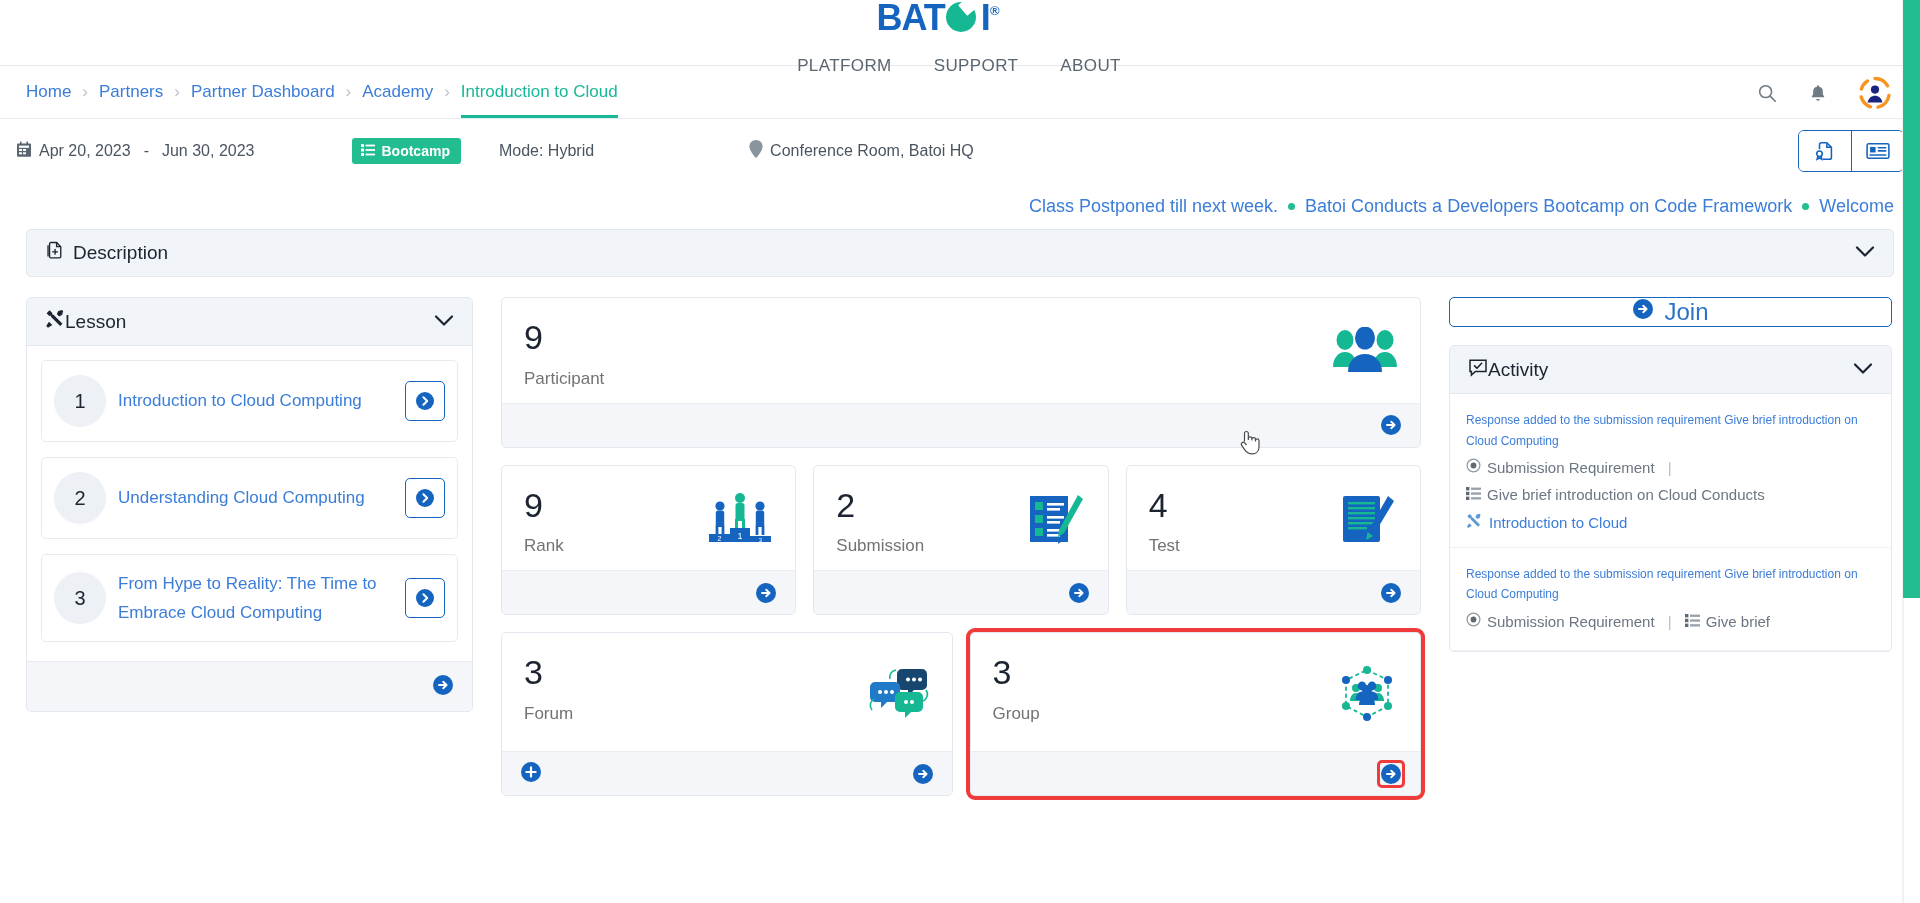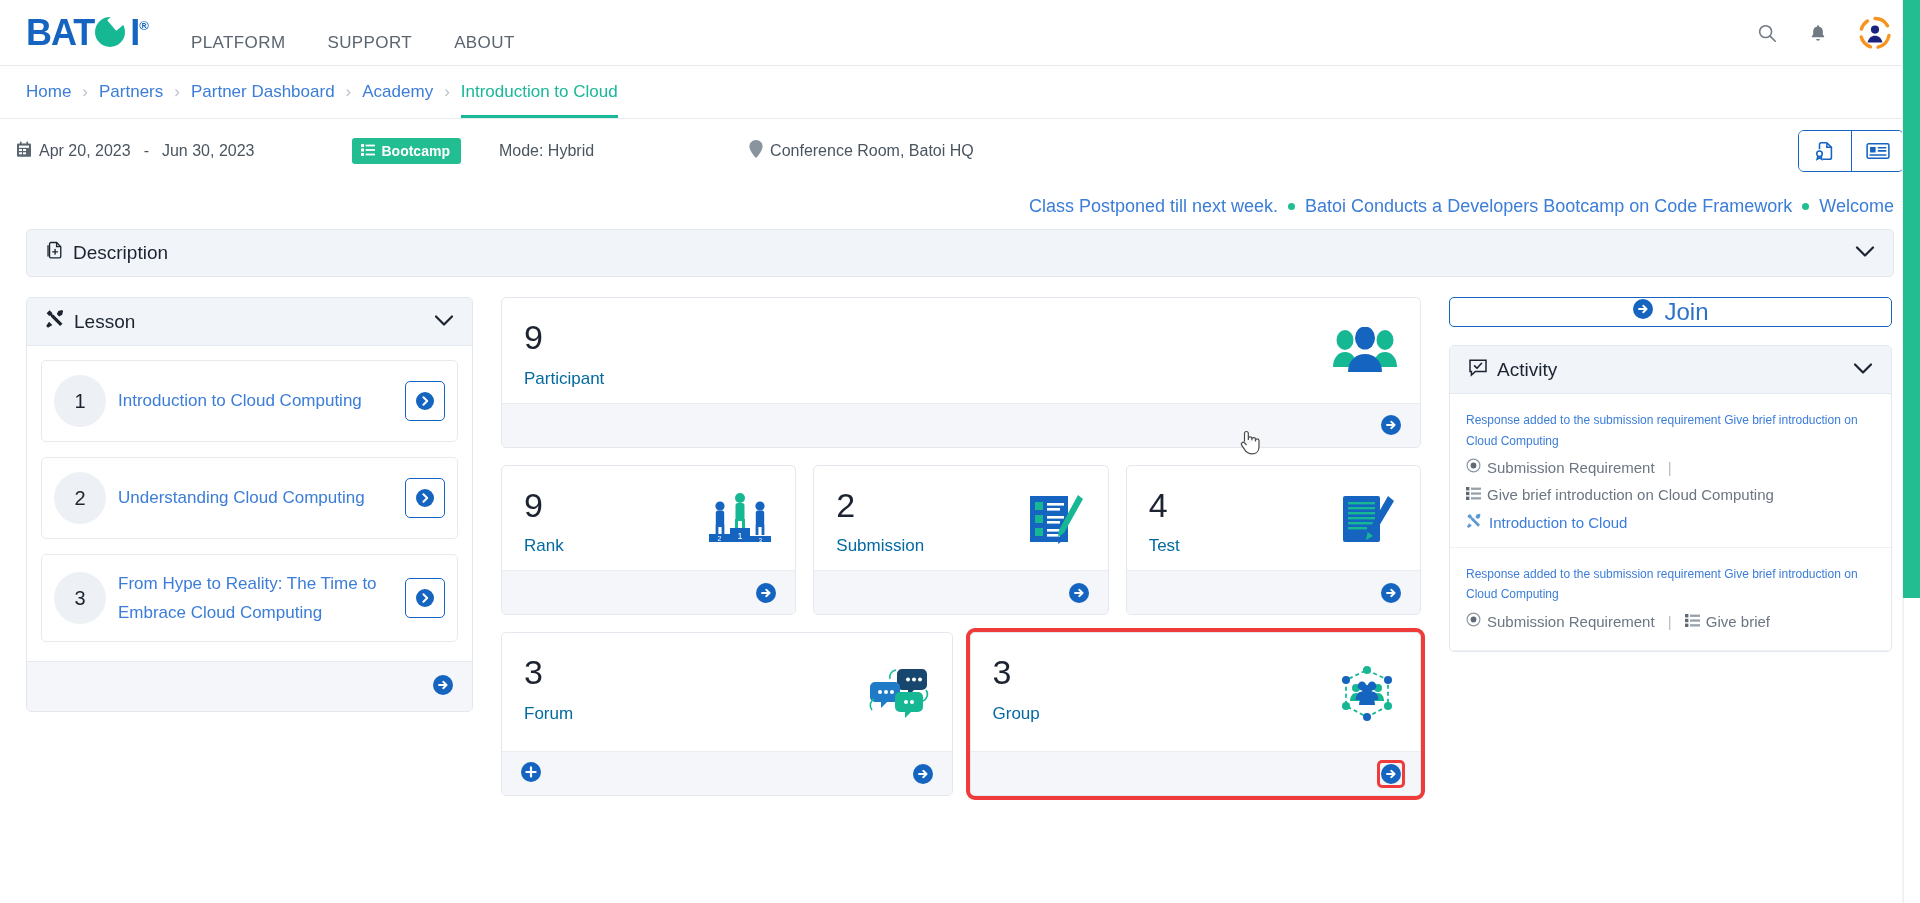--- a/index.html
+++ b/index.html
@@ -9,20 +9,21 @@
     font-family: "Liberation Sans", sans-serif;
     overflow: hidden;
   }
   .page { position: relative; width: 1920px; height: 903px; background:#fff; }
 
   
   .topnav {
     height: 66px; display:flex; align-items:center;
     border-bottom:1px solid #e6e9ed; background:#fff;
     padding: 0 28px 0 26px;
+    flex-direction: column;
   }
   .logo { display:flex; align-items:flex-start; margin-right:42px; }
   .logo-text {
     font-size: 36px; font-weight: 700; color:#1565c0;
     letter-spacing: -1px; line-height: 1; font-family:"Liberation Sans", sans-serif;
   }
   .logo-mark { position:relative; width:34px; height:33px; margin:0 1px; }
   .logo-mark .circ {
     position:absolute; left:0; top:2px; width:30px; height:30px;
     border-radius:50%; background:#16b894;
@@ -95,21 +96,21 @@
   .col-left  { width: 447px; flex:none; }
   .col-mid   { width: 920px; flex:none; }
   .col-right { width: 443px; flex:none; }
 
   
   .panel { border:1px solid #e3e8ee; border-radius:5px; background:#fff; overflow:hidden; }
   .panel-head {
     height:48px; background:#f1f4f8; display:flex; align-items:center; padding:0 18px;
     border-bottom:1px solid #e3e8ee; cursor:pointer;
   }
-  .panel-title { font-size:19px; color:#1b2430; display:flex; align-items:center; gap:9px; }
+  .panel-title { font-size:19px; color:#1b2430; display:flex; align-items:center; }
   .panel-body { padding:14px 14px 4px 14px; background:#fff; }
   .panel-foot {
     height:50px; background:#f4f6f9; border-top:1px solid #e6eaef;
     display:flex; align-items:center; justify-content:flex-end; padding:0 18px;
   }
 
   
   .lesson {
     border:1px solid #e6eaef; border-radius:5px; background:#fff;
     display:flex; align-items:center; padding:14px 12px; margin-bottom:15px; gap:12px;
@@ -128,21 +129,21 @@
   
   .row { display:flex; gap:17px; margin-bottom:17px; }
   .card {
     border:1px solid #e3e8ee; border-radius:5px; background:#fff; overflow:hidden;
     position:relative; flex:1;
   }
   .card.wide { width:100%; }
   .card-body { padding:22px 22px 14px 22px; display:flex; align-items:flex-start; min-height:104px; }
   .card-body.tall { min-height:118px; }
   .stat-num { font-size:34px; color:#1b2430; line-height:1.05; font-weight:400; }
-  .stat-lbl { font-size:17px; color:#0369a1; margin-top:13px; }
+  .stat-lbl { font-size:17px; color:#737373; margin-top:13px; }
   .card-ico { margin-left:auto; align-self:center; }
   .card-foot {
     height:44px; background:#f4f6f9; border-top:1px solid #e9edf1;
     display:flex; align-items:center; padding:0 18px;
   }
   .foot-right { margin-left:auto; display:flex; }
   .card.highlight { outline:4px solid #ef3b39; outline-offset:0; border-color:#e3e8ee; }
   .btn-hl { outline:3px solid #ef3b39; border-radius:2px; }
 
   
@@ -672,21 +673,21 @@
                 <span>
                   <svg width="15" height="13" viewBox="0 0 15 13" fill="#97a1ab">
                     <rect x="0" y="0" width="3.4" height="3.4" fill="#5f6a75"></rect>
                       <rect x="5" y="0.6" width="10" height="2.3"></rect>
                     <rect x="0" y="4.8" width="3.4" height="3.4" fill="#5f6a75"></rect>
                       <rect x="5" y="5.4" width="10" height="2.3"></rect>
                     <rect x="0" y="9.6" width="3.4" height="3.4" fill="#5f6a75"></rect>
                       <rect x="5" y="10.2" width="10" height="2.3"></rect>
                   </svg>
                 </span>
-                <span>Give brief introduction on Cloud Computing</span>
+                <span>Give brief introduction on Cloud Conducts</span>
               </span>
             </div>
             <div class="act-link">
               <span>
                 <svg width="16" height="16" viewBox="0 0 20 20" fill="#5b9bd5">
                   <path d="M4.6 1.2 1.6 4.2l2.7 2.7 1.4-.3.4 1.5 9 9 2.4-2.4-9-9-1.5-.4.3-1.4z"></path>
                   <path d="M13.3 1.9 17 1l1.1 1.1-.9 3.7-3 1.6-2.4-2.4z"></path>
                   <path d="M4 12.7 1.2 17l1.8 1.8L7.3 16z"></path>
                 </svg>
               </span>

